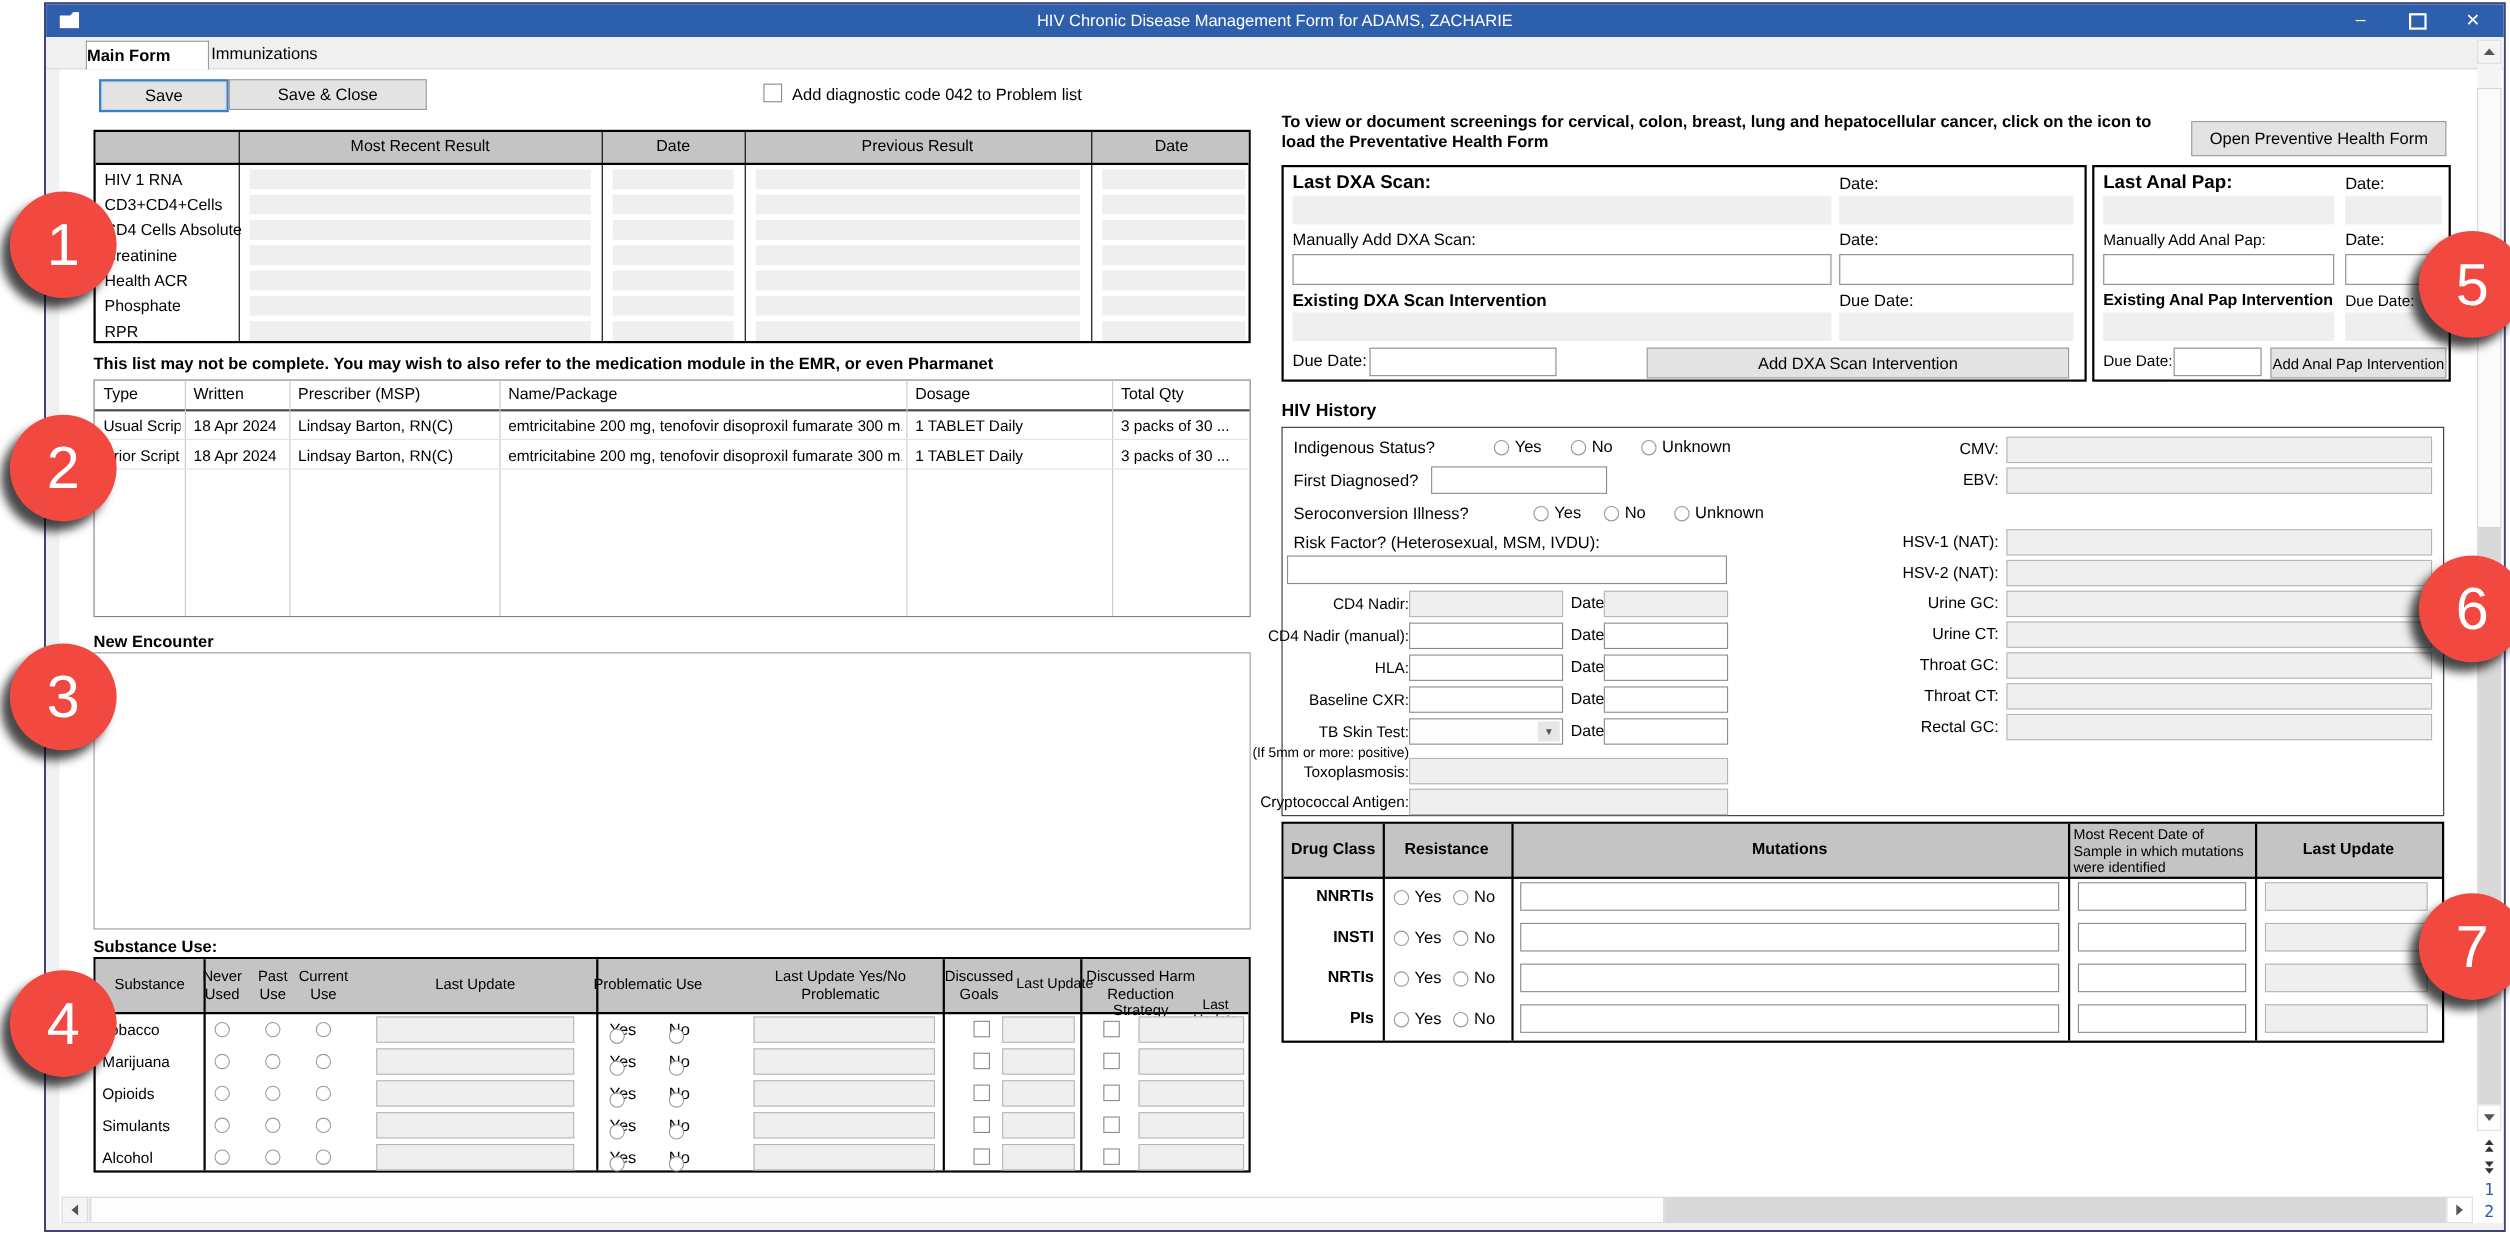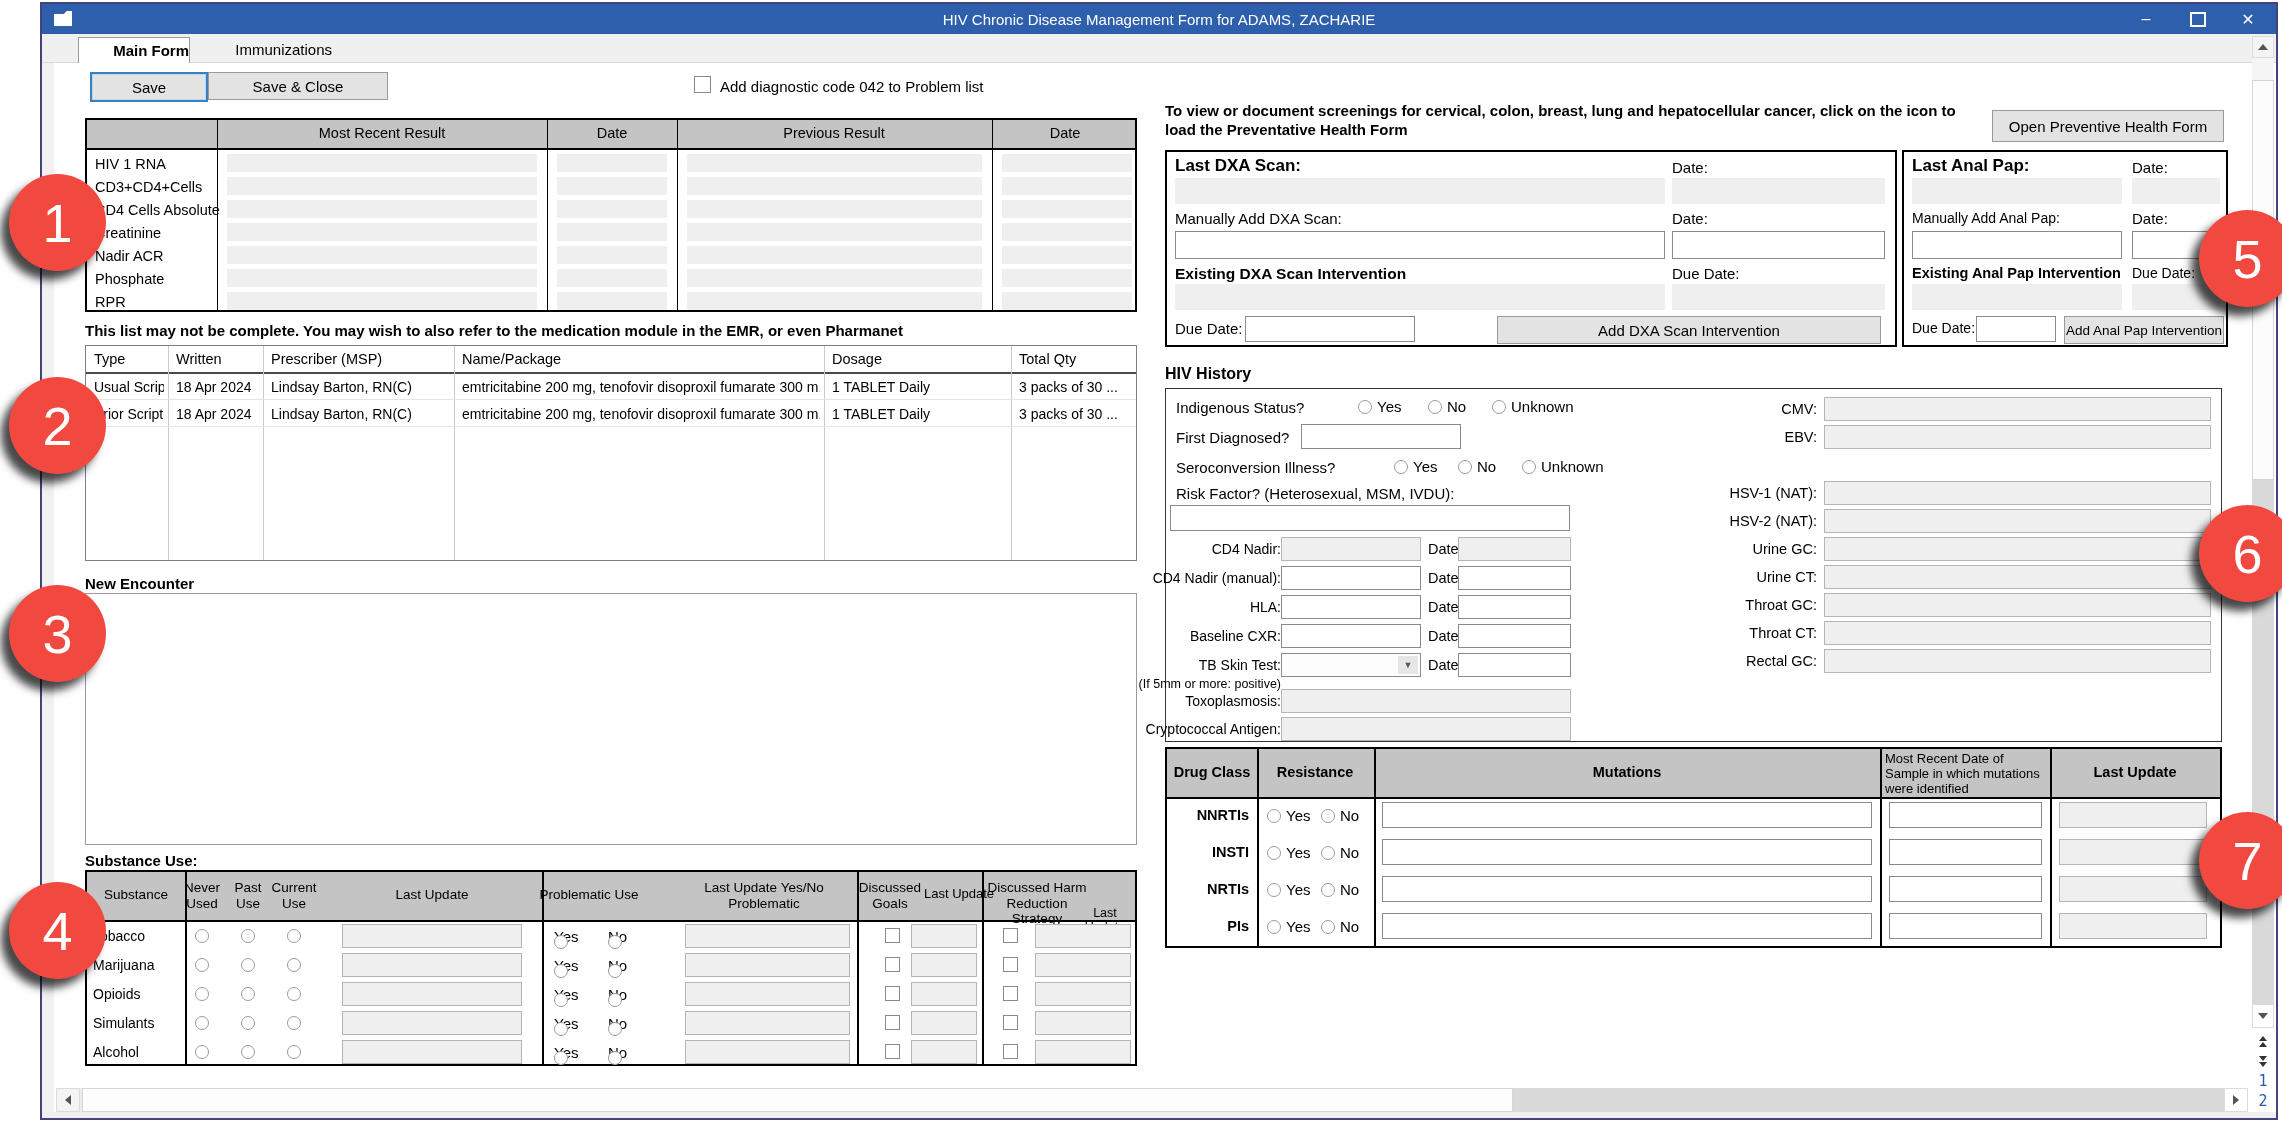--- a/index.html
+++ b/index.html
@@ -12,21 +12,21 @@
   .window{position:absolute;left:40px;top:2px;width:2234px;height:1114px;border:2px solid #43437c;background:#fff}
   .titlebar{position:absolute;left:0;top:0;width:100%;height:30px;background:#2d5fad;color:#fff;display:flex;align-items:center}
   .title{position:absolute;left:0;right:0;text-align:center;font-size:15px;color:#fff}
   .appicon{position:absolute;left:12px;top:7px;width:18px;height:15px;background:#fff;clip-path:polygon(0 20%,55% 20%,70% 0,100% 0,100% 100%,0 100%)}
   .wctl{position:absolute;top:0;height:30px;width:40px;display:flex;align-items:center;justify-content:center;color:#fff;font-size:16px}
   .maxbox{width:12px;height:11px;border:2px solid #fff}
   .content{position:absolute;left:0;top:30px;right:0;bottom:0;background:#fff}
   .leftstrip{position:absolute;left:0;top:0;width:12px;bottom:0;background:#f1f1f1}
   
   .tabstrip{position:absolute;left:0;top:0;width:100%;height:28px;background:#f0f0f0;border-bottom:1px solid #d9d9d9}
-  .tab{position:absolute;top:3px;height:25px;display:flex;align-items:center;justify-content:flex-end;font-size:15px}
+  .tab{position:absolute;top:3px;height:25px;display:flex;align-items:center;justify-content:flex-start;font-size:15px}
   .tab.active{background:#fff;border:1px solid #9a9a9a;border-bottom:none;font-weight:bold;z-index:2}
   .btn{position:absolute;background:#e3e3e3;border:1px solid #9a9a9a;display:flex;align-items:center;justify-content:center;font-size:15px;cursor:default}
   .btn.primary{border:2px solid #3c7fc1;box-shadow:inset 0 0 0 1px #bcd8ef}
   .cb{position:absolute;width:17px;height:17px;background:#fff;border:1px solid #8a8a8a;box-sizing:border-box}
   .radio{width:14px;height:14px;min-width:14px;border:1px solid #9a9a9a;border-radius:50%;background:#fff;box-sizing:border-box;display:inline-block}
   .rl{position:absolute;display:inline-flex;align-items:center;gap:5px;font-size:15px}
   .ro{background:#efefef;border:1px solid #b5b5b5;box-sizing:border-box}
   .inp{background:#fff;border:1px solid #8a8a8a;box-sizing:border-box}
   
   .labtbl{position:absolute;left:43px;top:84px;width:1052px;height:194px;border:2px solid #000;box-sizing:border-box;background:#fff}
@@ -142,21 +142,21 @@
       <div class="vl" style="left:130px"></div>
         <div class="vl" style="left:460px"></div>
       <div class="vl" style="left:590px"></div>
         <div class="vl" style="left:905px"></div>
 
       <div>
         <span class="labrow-lbl" style="top:36px">HIV 1 RNA</span>
         <span class="labrow-lbl" style="top:59px">CD3+CD4+Cells</span>
         <span class="labrow-lbl" style="top:82px">CD4 Cells Absolute</span>
         <span class="labrow-lbl" style="top:105px">Creatinine</span>
-        <span class="labrow-lbl" style="top:128px">Nadir ACR</span>
+        <span class="labrow-lbl" style="top:128px">Health ACR</span>
         <span class="labrow-lbl" style="top:151px">Phosphate</span>
         <span class="labrow-lbl" style="top:174px">RPR</span>
       </div>
       <div>
         <div class="labbar" style="left:140px;width:310px;top:34px"></div>
           <div class="labbar" style="left:470px;width:110px;top:34px"></div>
           <div class="labbar" style="left:600px;width:295px;top:34px"></div>
           <div class="labbar" style="left:915px;width:130px;top:34px"></div>
         <div class="labbar" style="left:140px;width:310px;top:57px"></div>
           <div class="labbar" style="left:470px;width:110px;top:57px"></div>

